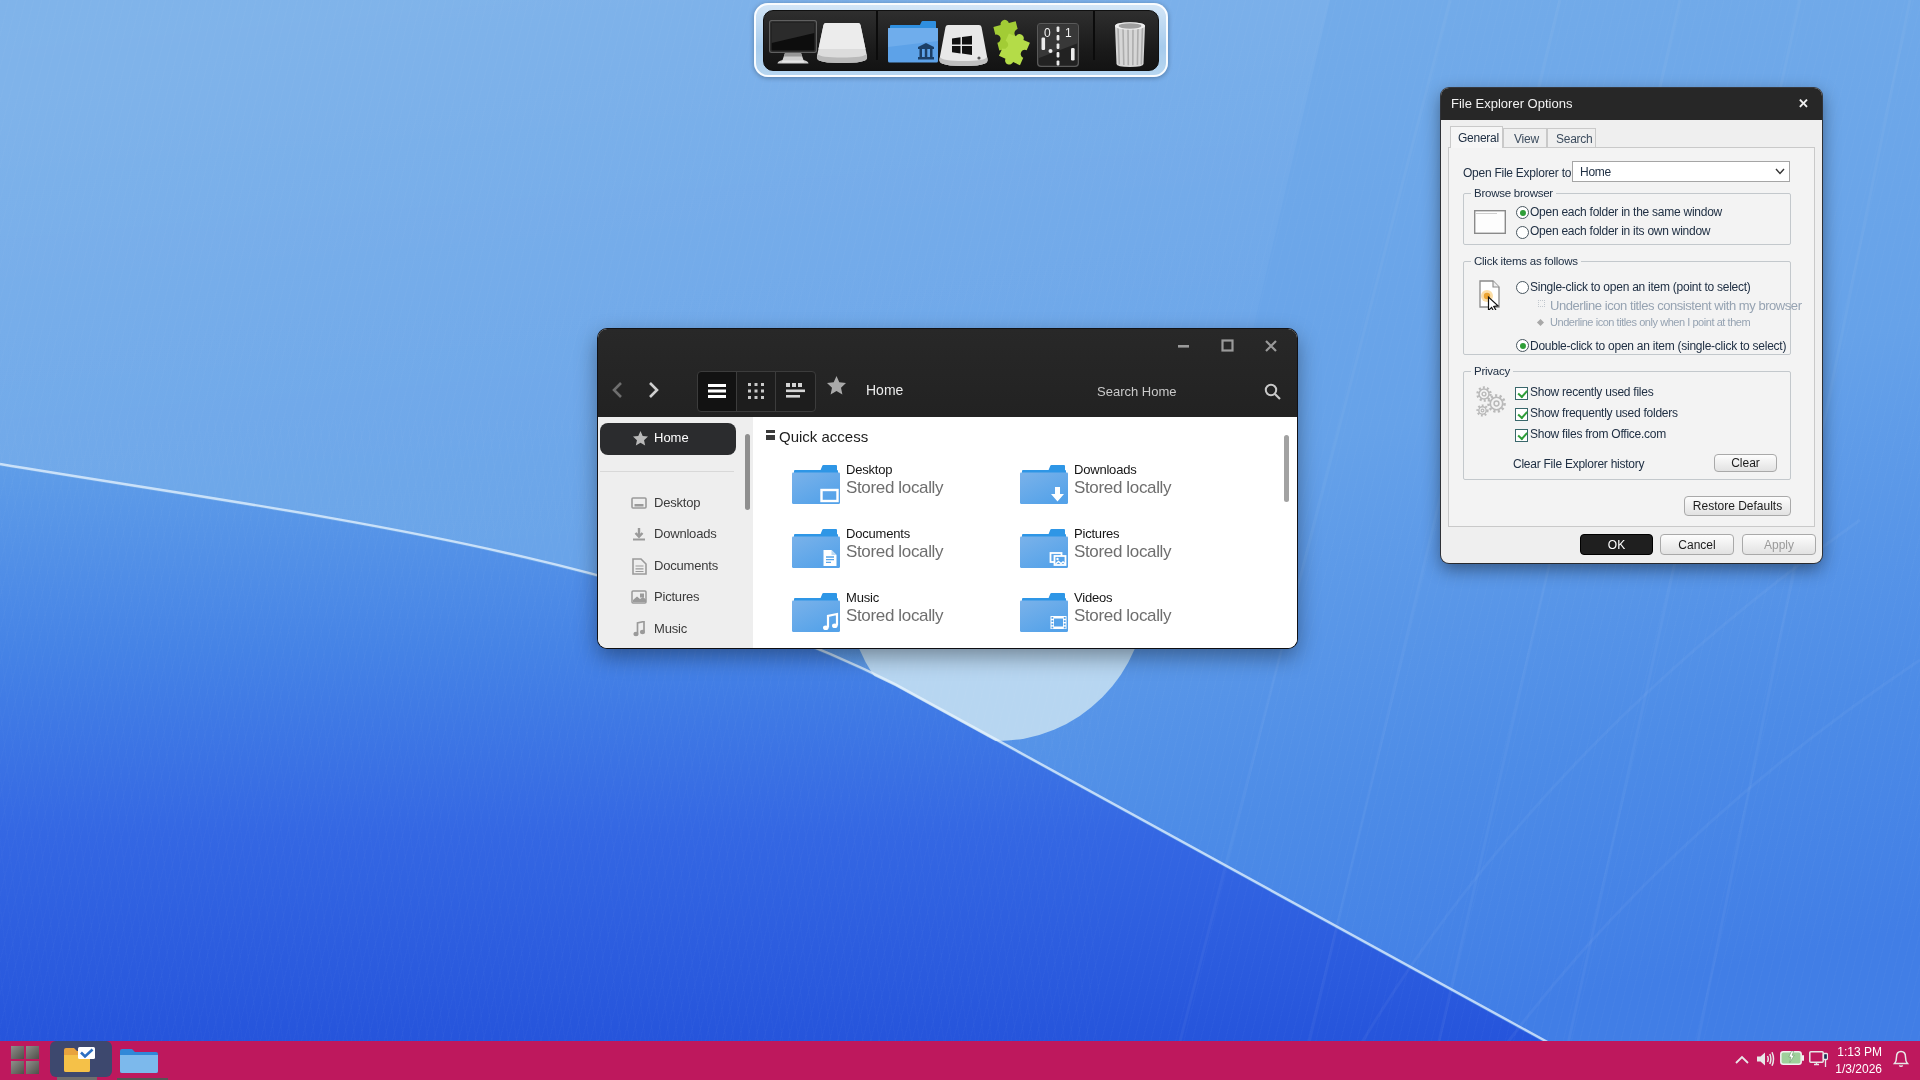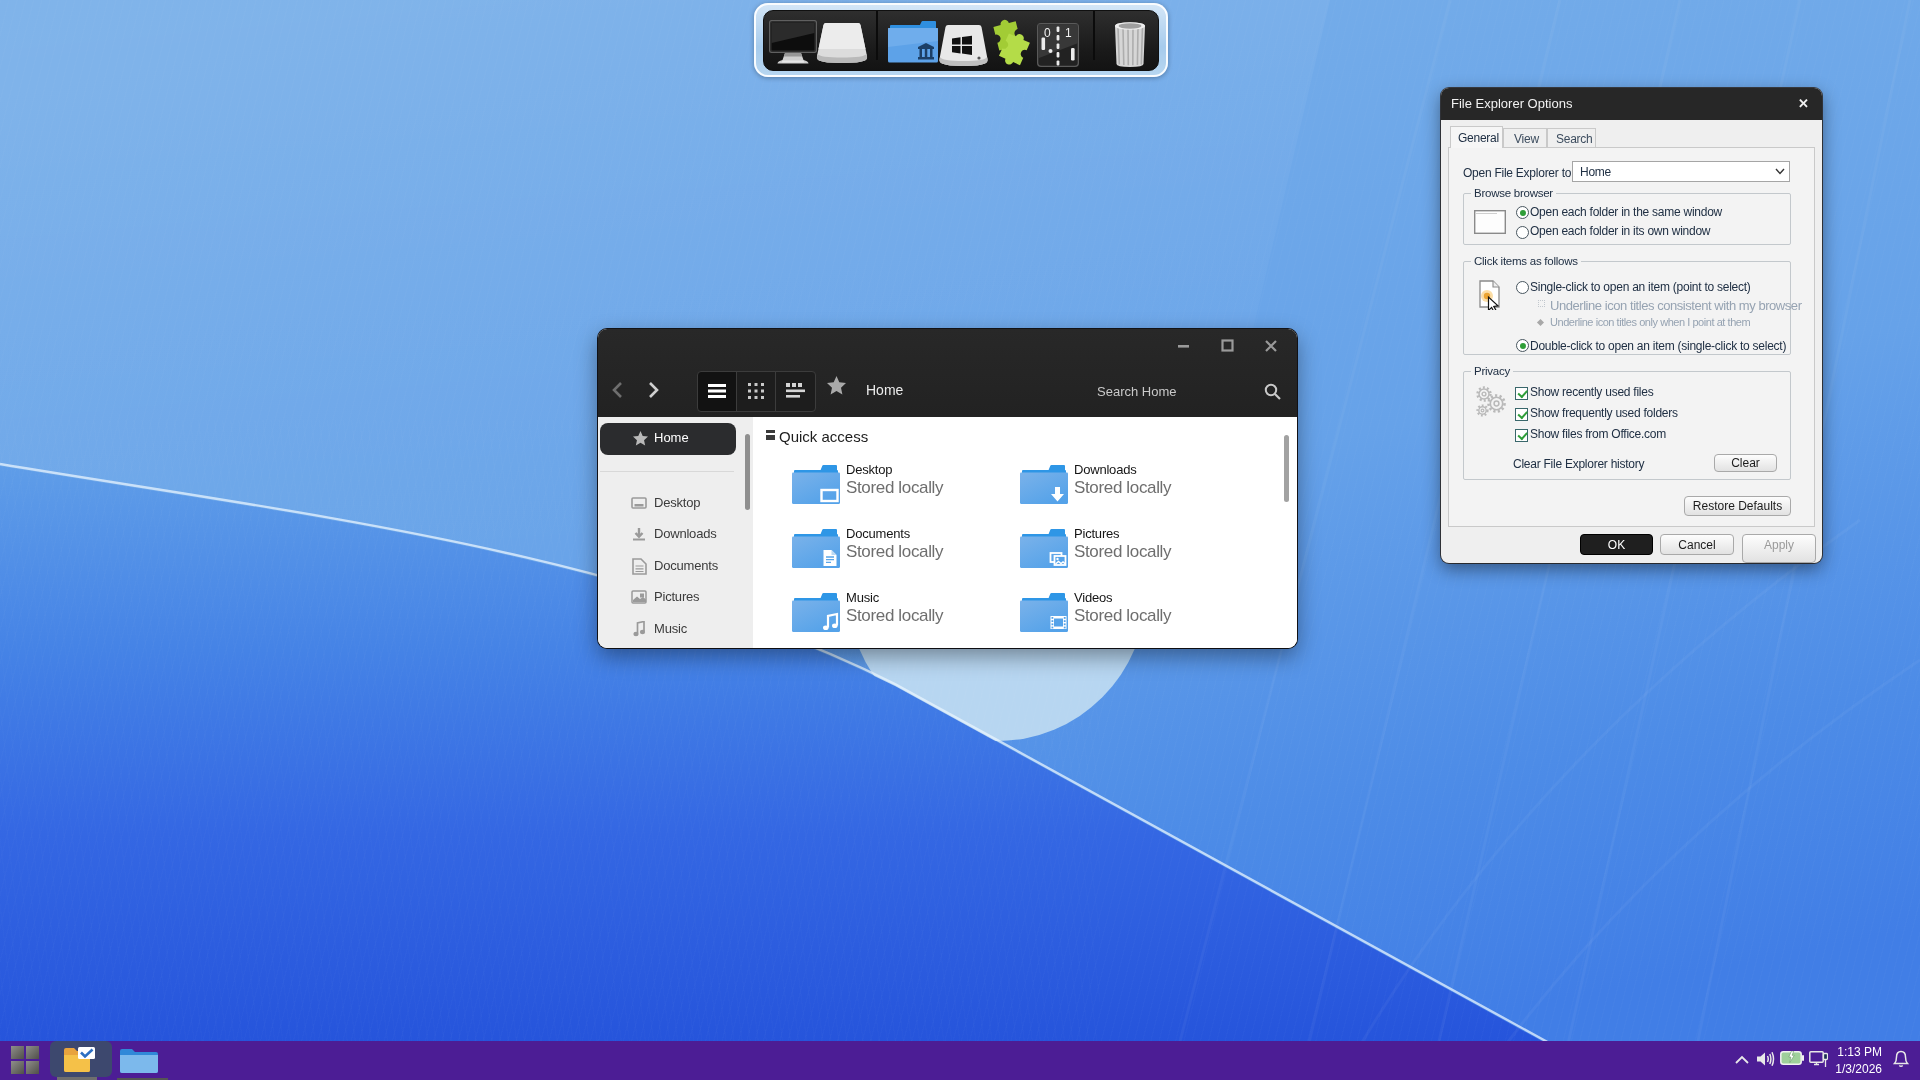--- a/index.html
+++ b/index.html
@@ -41,21 +41,21 @@
   .leg { position:absolute; top:-7px; left:7px; background:#f3f3f3; padding:0 3px; font-size:11.5px; letter-spacing:-0.25px; color:#203044; white-space:nowrap; }
   .radio { position:absolute; width:13px; height:13px; border-radius:50%; background:#fff; border:1px solid #48565f; }
   .radio.on::after { content:""; position:absolute; left:2.5px; top:2.5px; width:6px; height:6px; border-radius:50%; background:#2f9e38; }
   .cb { position:absolute; width:13px; height:13px; background:#fff; border:1px solid #39676b; }
   .cb::after { content:""; position:absolute; left:1.5px; top:2px; width:7px; height:3.5px;
     border-left:2px solid #2d9e38; border-bottom:2px solid #2d9e38; transform:rotate(-48deg); }
   .btn { position:absolute; background:linear-gradient(180deg,#fdfdfd,#e2e2e2); border:1px solid #a9a9a9;
     border-radius:4px; font-size:12px; color:#1c1c1c; text-align:center; }
   .tab { position:absolute; border:1px solid #c9c9c9; background:#efefef; }
   
-  #bar { position:absolute; left:0; top:1041px; width:1920px; height:39px; background:#4c1d95; }
+  #bar { position:absolute; left:0; top:1041px; width:1920px; height:39px; background:#be185d; }
   #bar svg { position:absolute; }
   .clock { position:absolute; color:#fff; font-size:12px; text-align:right; width:60px; }
 </style>
 </head>
 <body>
 <div id="stage">
 <svg id="wall" viewBox="0 0 1920 1080" preserveAspectRatio="none">
   <defs>
     <linearGradient id="base" x1="0.25" y1="0" x2="0.6" y2="1">
       <stop offset="0" stop-color="#78afe9"></stop>
@@ -424,21 +424,21 @@
     <div class="cb" style="left:51px;top:57px;"></div>
   </div>
   <span class="txt" style="left:89px;top:297px;">Show recently used files</span>
   <span class="txt" style="left:89px;top:318px;">Show frequently used folders</span>
   <span class="txt" style="left:89px;top:339px;">Show files from Office.com</span>
   <span class="txt" style="left:72px;top:369px;">Clear File Explorer history</span>
   <div class="btn" style="left:273px;top:366px;width:63px;height:18px;line-height:17px;">Clear</div>
   <div class="btn" style="left:243px;top:408px;width:107px;height:20px;line-height:19px;">Restore Defaults</div>
   <div class="btn" style="left:139px;top:446px;width:73px;height:21px;line-height:20px;background:#1f1f1f;color:#fff;border-color:#000;">OK</div>
   <div class="btn" style="left:219px;top:446px;width:74px;height:21px;line-height:20px;">Cancel</div>
-  <div class="btn" style="left:301px;top:446px;width:74px;height:29px;line-height:20px;color:#9a9a9a;">Apply</div>
+  <div class="btn" style="left:301px;top:446px;width:74px;height:21px;line-height:20px;color:#9a9a9a;">Apply</div>
 </div>
 
 <div id="bar">
   <svg style="left:11px;top:5px" width="28" height="28" viewBox="0 0 28 28">
     <defs>
           <linearGradient id="sq" x1="0" y1="0" x2="1" y2="1">
       <stop offset="0" stop-color="#8f8f8b"></stop>
             <stop offset="1" stop-color="#504f49"></stop>
     </linearGradient>
         </defs>

